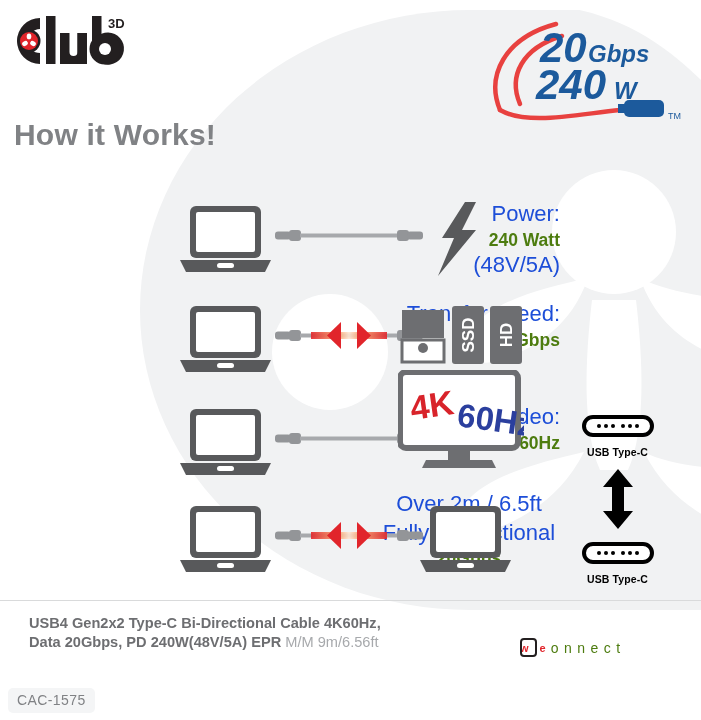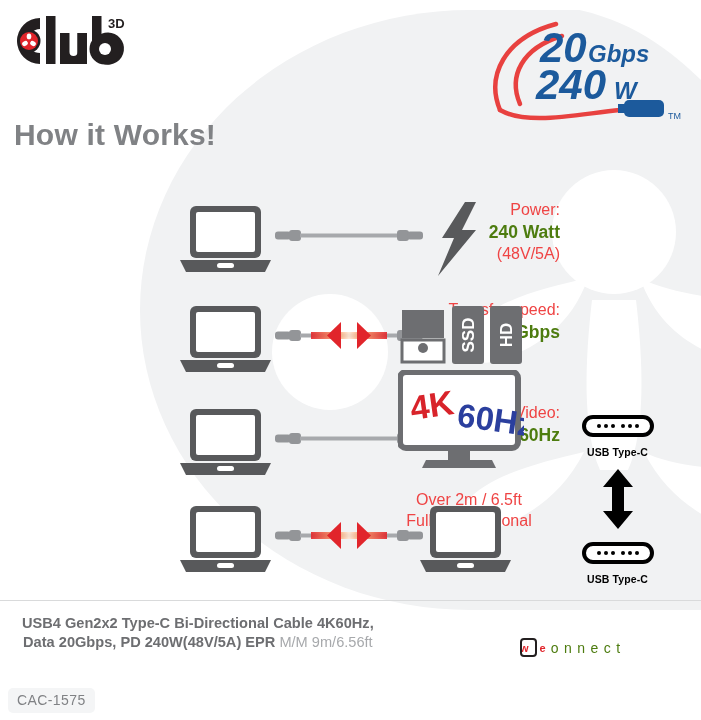--- a/index.html
+++ b/index.html
@@ -69,22 +69,22 @@
   .row-label {
     position: absolute;
     right: 0;
     top: 0;
     width: 175px;
     text-align: right;
     line-height: 1.30;
   }
   .lbl-gray {
     display: block;
-    color: #ef4444;
-    font-size: 16px;
+    color: #1d4ed8;
+    font-size: 22px;
     white-space: nowrap;
   }
   .lbl-red {
     display: block;
     color: #4d7c0f;
     font-size: 17.5px;
     font-weight: bold;
     white-space: nowrap;
   }
 
@@ -124,25 +124,24 @@
     position: absolute;
     left: 0;
     top: 600px;
     width: 701px;
     height: 1px;
     background: #d9dadb;
     z-index: 4;
   }
   .product-title {
     position: absolute;
-    left: 22px;
+    left: 29px;
     top: 614px;
     z-index: 5;
     line-height: 1.32;
-    text-align: center;
   }
   .pt-line {
     font-size: 14.6px;
     font-weight: bold;
     color: #6d6e71;
     white-space: nowrap;
   }
   .pt-sub {
     font-weight: normal;
     color: #a7a9ac;

